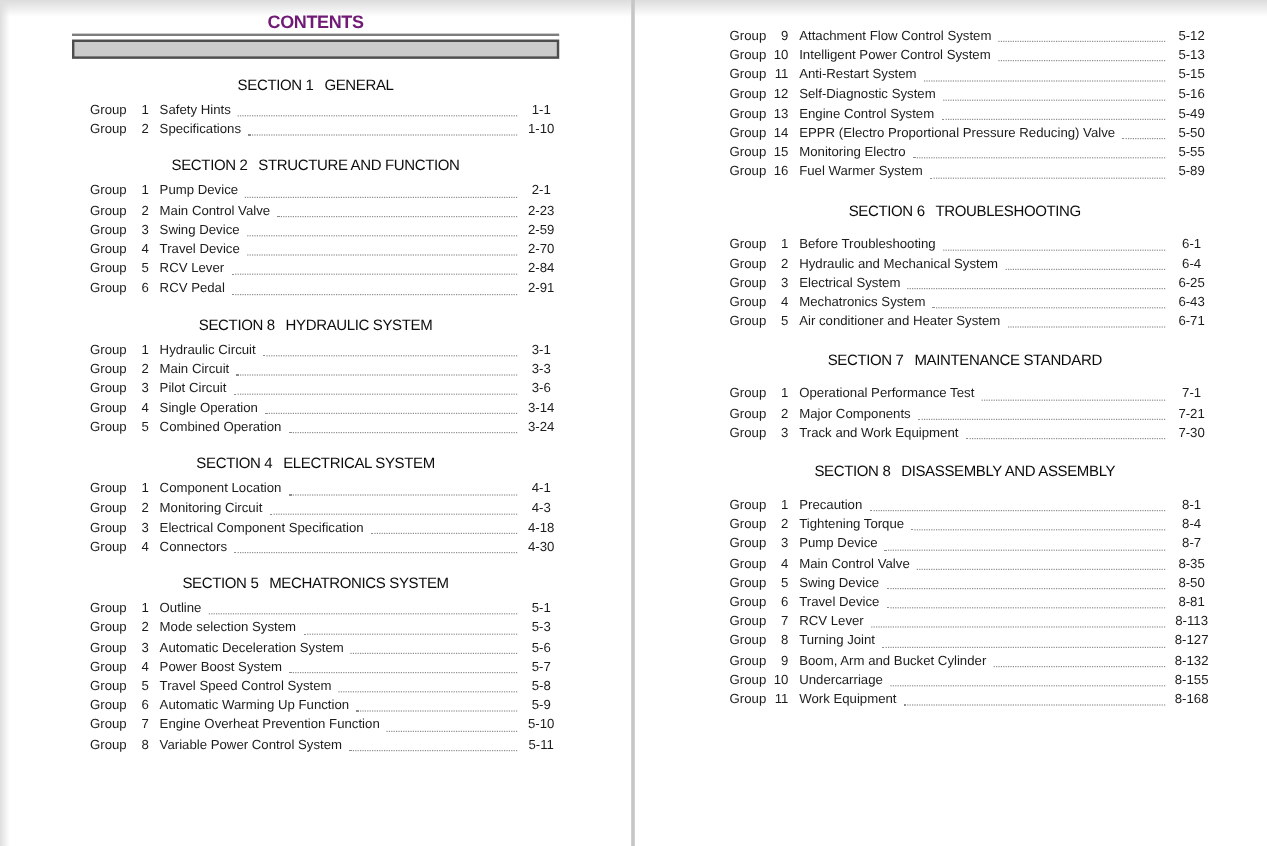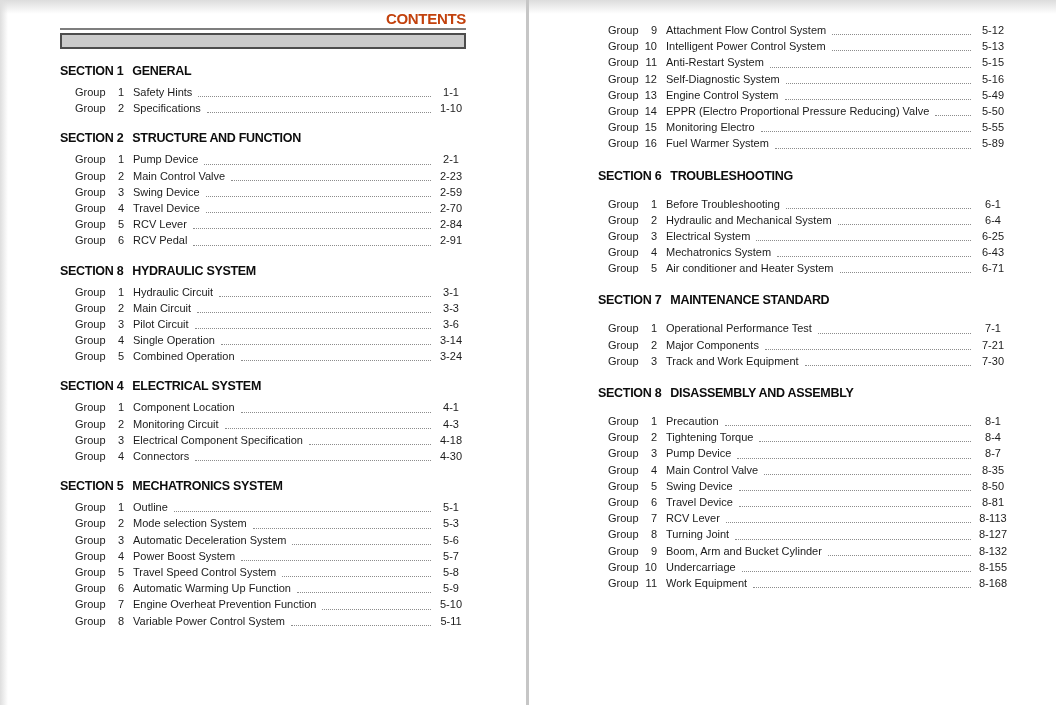--- a/index.html
+++ b/index.html
@@ -26,32 +26,32 @@
     position: absolute; left: 526px; top: 0; bottom: 0; width: 3px;
     background: #c6c6c6;
   }
   .page { position: absolute; }
   .page-left  { left: 60px;  top: 10px; width: 406px; }
   .page-right { left: 598px; top: 22px; width: 412px; }
 
   
   .contents-title {
     font-size: 15px; font-weight: bold; letter-spacing: -0.3px;
-    color: #c2410c; text-align: right; line-height: 17px;
+    color: #701a75; text-align: center; line-height: 17px;
   }
   .title-rule { margin-top: 1px; height: 2px; background: #7e7e7e; }
   .title-bar {
     margin-top: 3px; height: 12px;
     background: #cbcbcb; border: 2px solid #4d4d4d;
   }
 
   
   .section-heading {
-    margin: 14px 0 5px 0; font-size: 12.5px; font-weight: bold;
-    letter-spacing: -0.3px; color: #0d0d0d; line-height: 16px;
+    margin: 14px 0 5px 0; font-size: 12.5px; font-weight: normal;
+    letter-spacing: -0.3px; color: #0d0d0d; line-height: 16px; text-align: center;
   }
   .page-right .section-heading { margin: 16px 0 12px 0; }
   .section-label { margin-right: 9px; }
   .toc-section.continuation { margin-top: 0; }
   .group-list { padding-left: 15px; }
   .page-right .group-list { padding-left: 10px; }
 
   
   .toc-row {
     display: flex; height: 16.2px; line-height: 16.2px;

